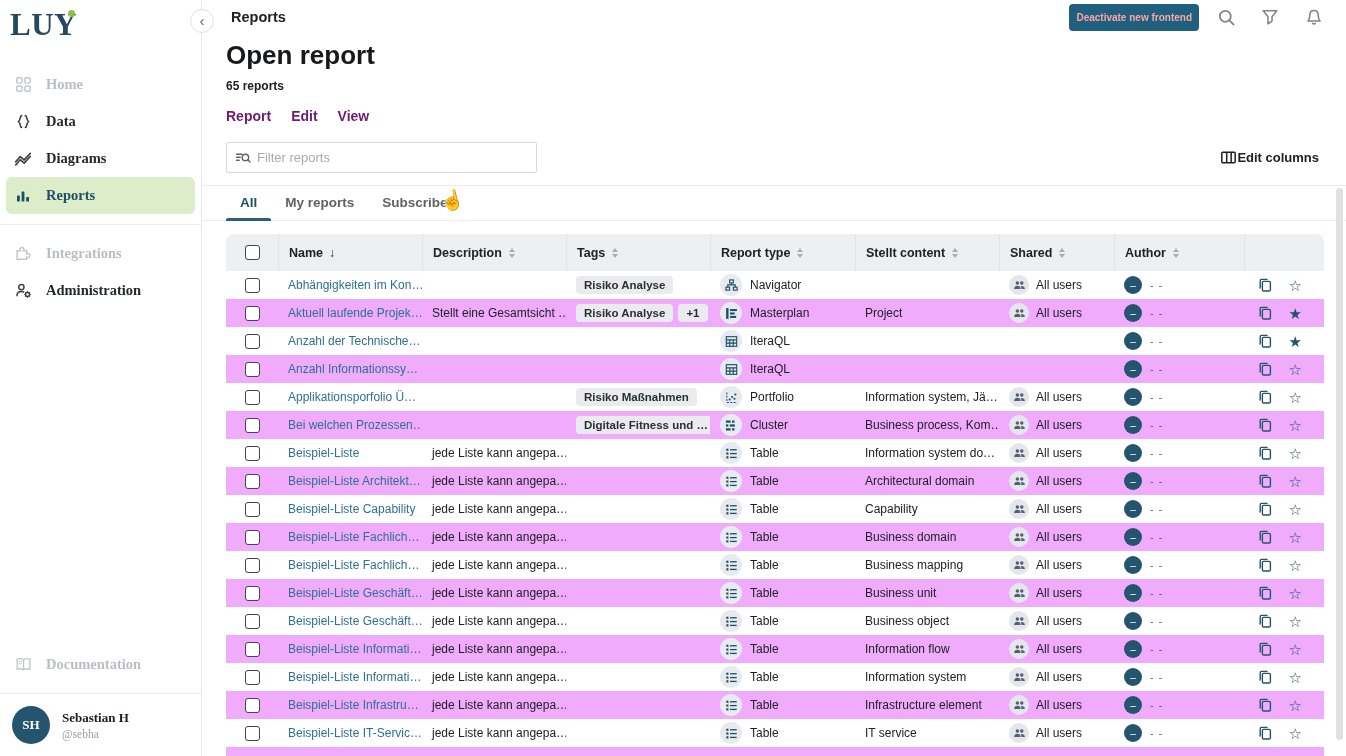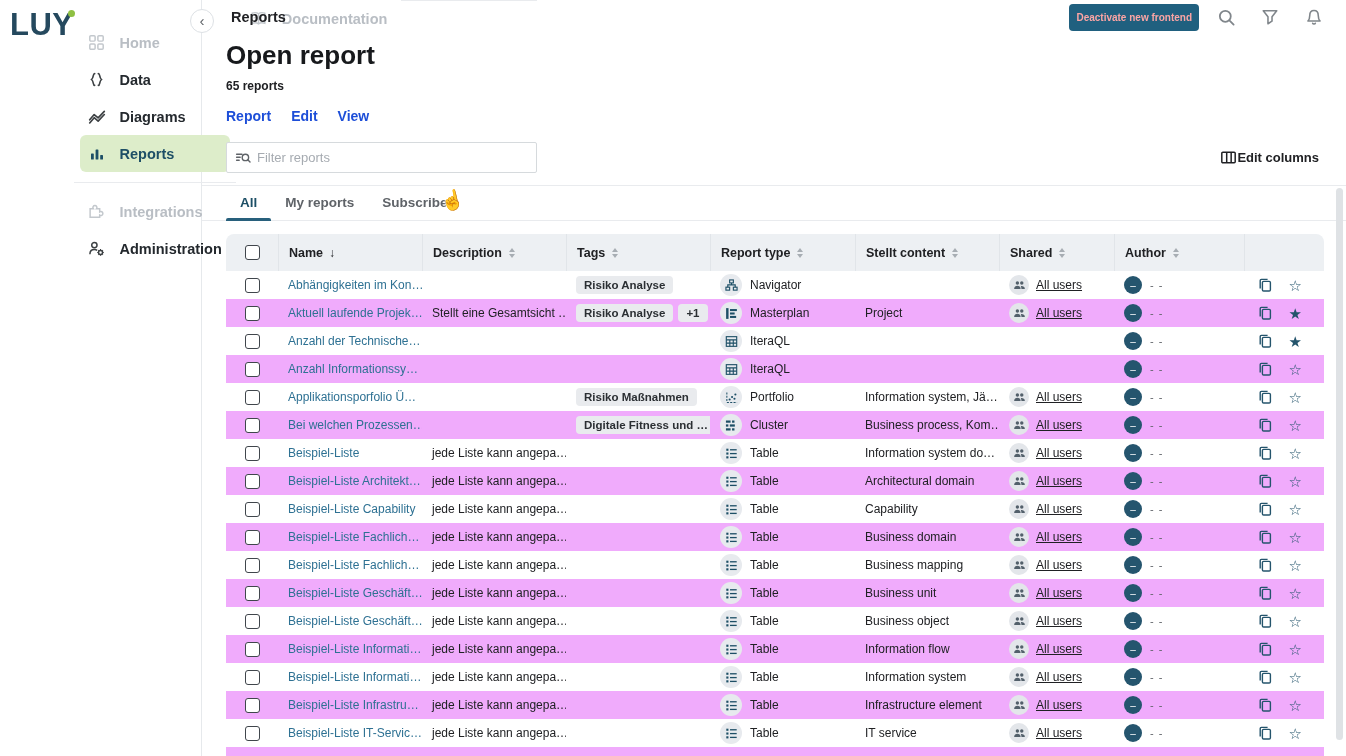--- a/index.html
+++ b/index.html
@@ -2,21 +2,21 @@
 <html><head>
 <meta charset="utf-8">
 <style>
   * { margin:0; padding:0; box-sizing:border-box; }
   html,body { width:1346px; height:756px; overflow:hidden; background:#fff;
     font-family:"Liberation Sans", sans-serif; color:#202124; }
   .app { display:flex; width:1346px; height:756px; position:relative; }
 
   
   .sidebar { width:202px; min-width:202px; height:100%; background:#fff;
-    border-right:1px solid #e6e9ec; display:flex; flex-direction:row; }
+    border-right:1px solid #e6e9ec; display:flex; flex-direction:column;font-family:Liberation Serif, serif; }
   .logo { position:relative; margin:8px 0 0 10px; font-size:31px; font-weight:800;
     letter-spacing:.5px; color:#25495e; width:90px; line-height:34px; }
   .logo-dot { position:absolute; top:2px; left:58px; width:7px; height:7px;
     border-radius:50%; background:#8fc043; }
   .nav { margin-top:24px; }
   .nav-item { display:flex; align-items:center; gap:14px; height:37px;
     margin:0 6px; padding:0 8px; border-radius:6px; font-size:14.5px; font-weight:700;
     color:#24292e; cursor:pointer; }
   .nav-item .nav-icon { width:18px; height:18px; display:flex; align-items:center;
     justify-content:center; color:#3c4043; flex:0 0 18px; }
@@ -44,21 +44,21 @@
   .btn-primary { background:#20607f; color:#fca5a5; border:none; border-radius:4px;
     font-size:10px; font-weight:700; padding:8px 7px; cursor:pointer;
     font-family:"Liberation Sans", sans-serif; }
   .icon-btn { width:34px; height:34px; display:flex; align-items:center; justify-content:center;
     color:#80868b; background:none; border:none; cursor:pointer; }
 
   .page-head { padding:0 24px; }
   .page-title { font-size:26px; font-weight:800; color:#17191c; margin-top:6px; }
   .report-count { font-size:12px; font-weight:600; color:#202124; margin-top:8px; }
   .menubar { display:flex; gap:20px; margin-top:15px; }
-  .menubar span { font-size:14px; font-weight:700; color:#1d4ed8; cursor:pointer; }
+  .menubar span { font-size:14px; font-weight:700; color:#701a75; cursor:pointer; }
   .filter-row { display:flex; align-items:center; margin-top:18px; }
   .filter-input { width:311px; height:31px; border:1px solid #d6dadd; border-radius:2px;
     display:flex; align-items:center; padding:0 8px; gap:6px; background:#fff; }
   .filter-input svg { color:#5f6368; }
   .filter-input input { border:none; outline:none; flex:1; font-size:13px;
     font-family:"Liberation Sans", sans-serif; color:#202124; }
   .filter-input input::placeholder { color:#a6abb1; }
   .edit-columns { margin-left:auto; display:flex; align-items:center; 
     font-size:13px; font-weight:700; color:#202124; background:none; border:none;
     cursor:pointer; font-family:"Liberation Sans", sans-serif; padding-right:4px; }
@@ -94,21 +94,21 @@
     background:#fff; cursor:pointer; }
   .cell-cb { display:flex; justify-content:center; }
   .cell { padding-left:10px; white-space:nowrap; overflow:hidden; text-overflow:clip; }
   .cell-name a { color:#2e7193; text-decoration:none; cursor:pointer; }
   .cell-desc, .cell-content { color:#202124; }
   .tag { display:inline-block; background:#e9ebee; color:#2b2f33; font-size:11.5px;
     font-weight:600; border-radius:4px; padding:3px 8px; margin-right:5px; white-space:nowrap; }
   .cell-type { display:flex; align-items:center; gap:8px; padding-left:10px; overflow:hidden; }
   .type-circle { width:22px; height:22px; min-width:22px; border-radius:50%; background:#e7eaee;
     display:flex; align-items:center; justify-content:center; color:#1d4f66; }
-  .cell-shared { display:flex; align-items:center; gap:7px; padding-left:10px;text-decoration:underline; }
+  .cell-shared { display:flex; align-items:center; gap:7px; padding-left:10px; }
   .shared-circle { width:20px; height:20px; min-width:20px; border-radius:50%; background:#e3e6ea;
     display:flex; align-items:center; justify-content:center; color:#53606b; }
   .cell-author { display:flex; align-items:center; gap:8px; padding-left:10px; }
   .author-circle { width:18px; height:18px; min-width:18px; border-radius:50%; background:#25556e;
     color:#fff; font-size:10px; display:flex; align-items:center; justify-content:center; }
   .author-text { color:#5f6368; letter-spacing:1px; font-size:11px; }
   .cell-actions { display:flex; align-items:center; justify-content:flex-end; gap:16px;
     padding-right:22px; color:#24546c; }
   .star { font-size:15px; color:#24546c; cursor:pointer; line-height:1; }
   .copy-icon { cursor:pointer; display:flex; }

